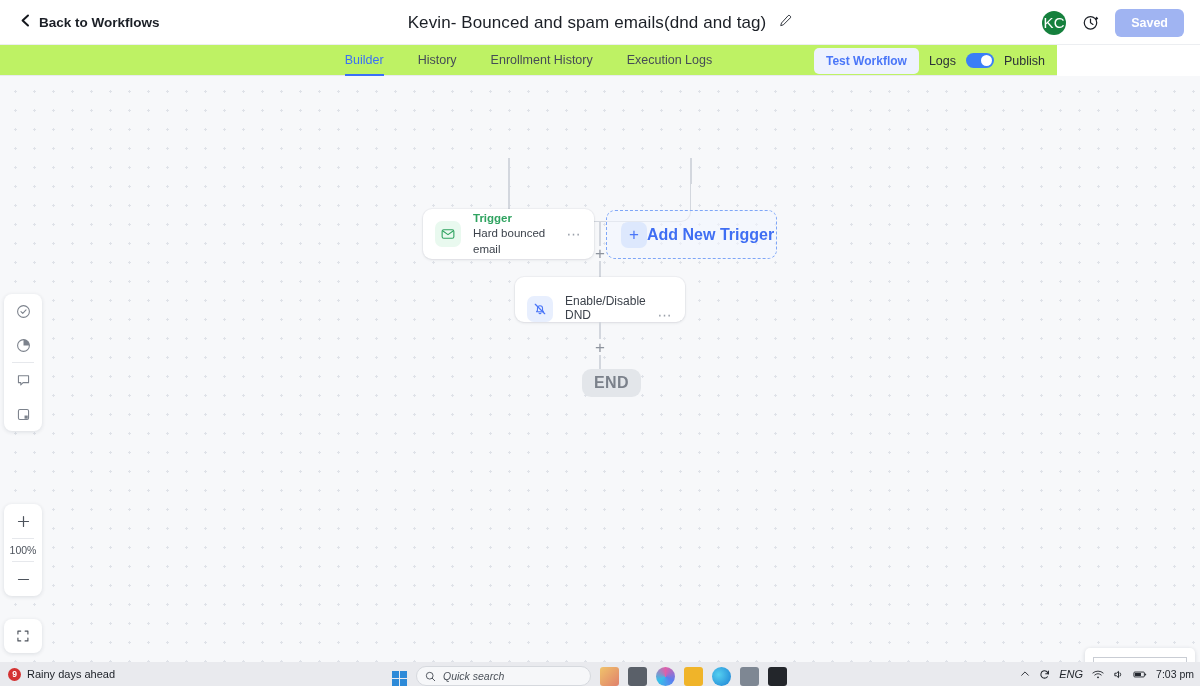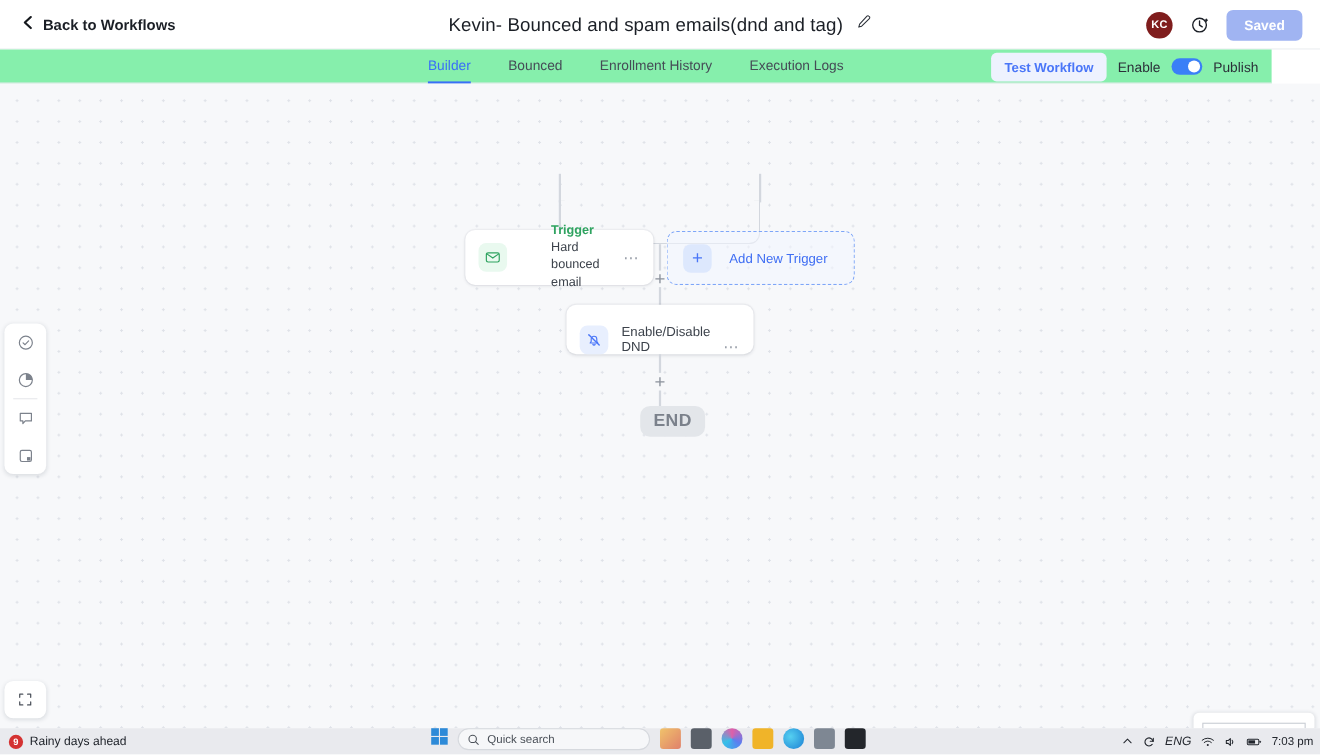--- a/index.html
+++ b/index.html
@@ -29,37 +29,37 @@
     pointer-events: none;
   }
   .wf-title { font-size: 17px; color: #1b1f26; font-weight: 400; letter-spacing: .1px; }
   .pencil { pointer-events: auto; cursor: pointer; display: block; }
   .topbar-right {
     position: absolute; right: 16px; top: 0; height: 45px;
     display: flex; align-items: center; gap: 16px;
   }
   .avatar {
     width: 24px; height: 24px; border-radius: 50%;
-    background: #7f1d1d; color: #ffffff;
-    font-size: 10px; font-weight: 700; letter-spacing: .3px;
+    background: #15803d; color: #ffffff;
+    font-size: 15px; font-weight: 400; letter-spacing: .3px;
     display: flex; align-items: center; justify-content: center;
     cursor: pointer;
   }
   .icon-btn { cursor: pointer; display: flex; align-items: center; }
   .saved-btn {
     background: #a0b4f2; color: #ffffff;
     border: none; border-radius: 6px;
     padding: 7px 16px; font-size: 12.5px; font-weight: 600;
     font-family: "Liberation Sans", sans-serif; cursor: pointer;
   }
 
   
   .tabbar {
-    position: absolute; top: 45px; left: 0; width: 1156px; height: 31px;
-    background: #86efac; border-bottom: 1px solid #e8eaee;
+    position: absolute; top: 45px; left: 0; width: 1057px; height: 31px;
+    background: #bef264; border-bottom: 1px solid #e8eaee;
   }
   .tabs {
     position: absolute; left: 0; right: 0; height: 31px;
     display: flex; align-items: center; justify-content: center; gap: 34px;
   }
   .tab {
     font-size: 12.5px; color: #454c56; cursor: pointer;
     height: 31px; display: flex; align-items: center;
     border-bottom: 2px solid transparent;
   }
@@ -137,21 +137,21 @@
     position: absolute; border: 1.4px dashed #7ea6f8;
     background: rgba(242,246,255,.55); border-radius: 9px;
     display: flex; align-items: center; cursor: pointer;
   }
   .add-trigger .plus-box {
     width: 26px; height: 26px; border-radius: 7px; background: #dde8fd;
     color: #4a76f8; font-size: 17px; line-height: 1; flex: none;
     display: flex; align-items: center; justify-content: center; margin-left: 14px;
   }
   .add-trigger .at-label {
-    margin-left: 16px; font-size: 12px; font-weight: 400; color: #3f6ef3;
+    margin-left: 0; font-size: 16px; font-weight: 700; color: #3f6ef3;
   }
 
   .end-pill {
     position: absolute; background: #e3e6ea; color: #7b818b;
     border-radius: 9px; font-size: 16px; font-weight: 600; letter-spacing: .4px;
     padding: 5px 12px;
   }
 
   
   .tool-panel {
@@ -183,21 +183,21 @@
   }
   .tb-weather { display: flex; align-items: center; gap: 6px; margin-left: 8px; cursor: pointer; }
   .badge {
     width: 13px; height: 13px; border-radius: 50%; background: #d43232;
     color: #fff; font-size: 8.5px; font-weight: 700;
     display: flex; align-items: center; justify-content: center;
   }
   .tb-weather-text { font-size: 11px; color: #1b1f26; }
   .tb-center {
     position: absolute; left: 392px; top: 0; height: 24px;
-    display: flex; align-items: flex-start; gap: 9px;
+    display: flex; align-items: flex-end; gap: 9px; font-style: italic;
   }
   .win-logo { width: 15px; height: 15px; display: grid; grid-template-columns: 1fr 1fr;
     grid-template-rows: 1fr 1fr; gap: 1.6px; cursor: pointer; }
   .win-logo i { background: #2d8ad8; display: block; }
   .searchbox {
     width: 175px; height: 20px; border-radius: 10px; background: #f6f7f9;
     border: 1px solid #d6d9de; display: flex; align-items: center; gap: 7px;
     padding: 0 8px; cursor: pointer;
   }
   .searchbox span { font-size: 10.5px; color: #4b5159; }
@@ -243,44 +243,44 @@
           <path d="M14.4 4.6h2.1M15.5 3.5v2.2" stroke="#1b1f26" stroke-width="1.2" stroke-linecap="round"></path>
         </svg>
       </div>
       <button class="saved-btn">Saved</button>
     </div>
   </div>
 
   <div class="tabbar">
     <div class="tabs">
       <div class="tab active">Builder</div>
-      <div class="tab">Bounced</div>
+      <div class="tab">History</div>
       <div class="tab">Enrollment History</div>
       <div class="tab">Execution Logs</div>
     </div>
     <div class="tabbar-right">
       <button class="test-btn">Test Workflow</button>
-      <span class="state-label">Enable</span>
+      <span class="state-label">Logs</span>
       <div class="toggle">
           <div class="knob"></div>
         </div>
       <span class="state-label">Publish</span>
     </div>
   </div>
 
   <div class="canvas">
 
     <div class="line vline" style="left:508px; top:106px; height:40px;"></div>
     <div class="elbow elbow-l" style="left:508px; top:106px; width:92px; height:40px;"></div>
     <div class="elbow elbow-r" style="left:600px; top:106px; width:91px; height:40px;"></div>
     <div class="line vline" style="left:508px; top:82px; height:26px;"></div>
     <div class="line vline" style="left:690px; top:82px; height:26px;"></div>
     <div class="line vline" style="left:599px; top:146px; height:24px;"></div>
 
-    <div class="node" style="left:423px; top:133px; width:171px; height:50px;gap:28px;">
+    <div class="node" style="left:423px; top:133px; width:171px; height:50px;">
       <div class="node-icon ic-green">
         <svg width="14" height="14" viewBox="0 0 16 16">
           <rect x="1.3" y="3.2" width="13.4" height="9.6" rx="1.8" fill="none" stroke="#2fa360" stroke-width="1.25"></rect>
           <path d="M2.2 4.6 8 8.7l5.8-4.1" fill="none" stroke="#2fa360" stroke-width="1.25" stroke-linecap="round" stroke-linejoin="round"></path>
         </svg>
       </div>
       <div class="node-text">
         <div class="node-kicker">Trigger</div>
         <div class="node-sub">Hard bounced email</div>
       </div>
@@ -335,20 +335,35 @@
           </svg>
       </div>
       <div class="tool-btn">
         <svg width="15" height="15" viewBox="0 0 16 16">
             <rect x="2.6" y="2.6" width="10.8" height="10.8" rx="1.6" fill="none" stroke="#7c828c" stroke-width="1.15"></rect>
             <rect x="9.1" y="9.1" width="3.4" height="3.4" fill="#7c828c"></rect>
           </svg>
       </div>
     </div>
 
+    <div class="tool-panel" style="left:4px; top:428px;">
+      <div class="tool-btn">
+        <svg width="13" height="13" viewBox="0 0 14 14">
+            <path d="M7 1.6v10.8M1.6 7h10.8" stroke="#4d535c" stroke-width="1.3" stroke-linecap="round"></path>
+          </svg>
+      </div>
+      <div class="tool-sep"></div>
+      <div class="zoom-label">100%</div>
+      <div class="tool-sep"></div>
+      <div class="tool-btn">
+        <svg width="13" height="13" viewBox="0 0 14 14">
+            <path d="M1.6 7h10.8" stroke="#4d535c" stroke-width="1.3" stroke-linecap="round"></path>
+          </svg>
+      </div>
+    </div>
 
     <div class="tool-panel" style="left:4px; top:543px;">
       <div class="tool-btn">
         <svg width="14" height="14" viewBox="0 0 16 16">
           <path d="M2.2 5.6V2.4h3.2M10.4 2.4h3.2v3.2M13.6 10.4v3.2h-3.2M5.4 13.6H2.2v-3.2" fill="none" stroke="#4d535c" stroke-width="1.3" stroke-linecap="round" stroke-linejoin="round"></path>
         </svg>
       </div>
     </div>
 
     <div class="minimap">

